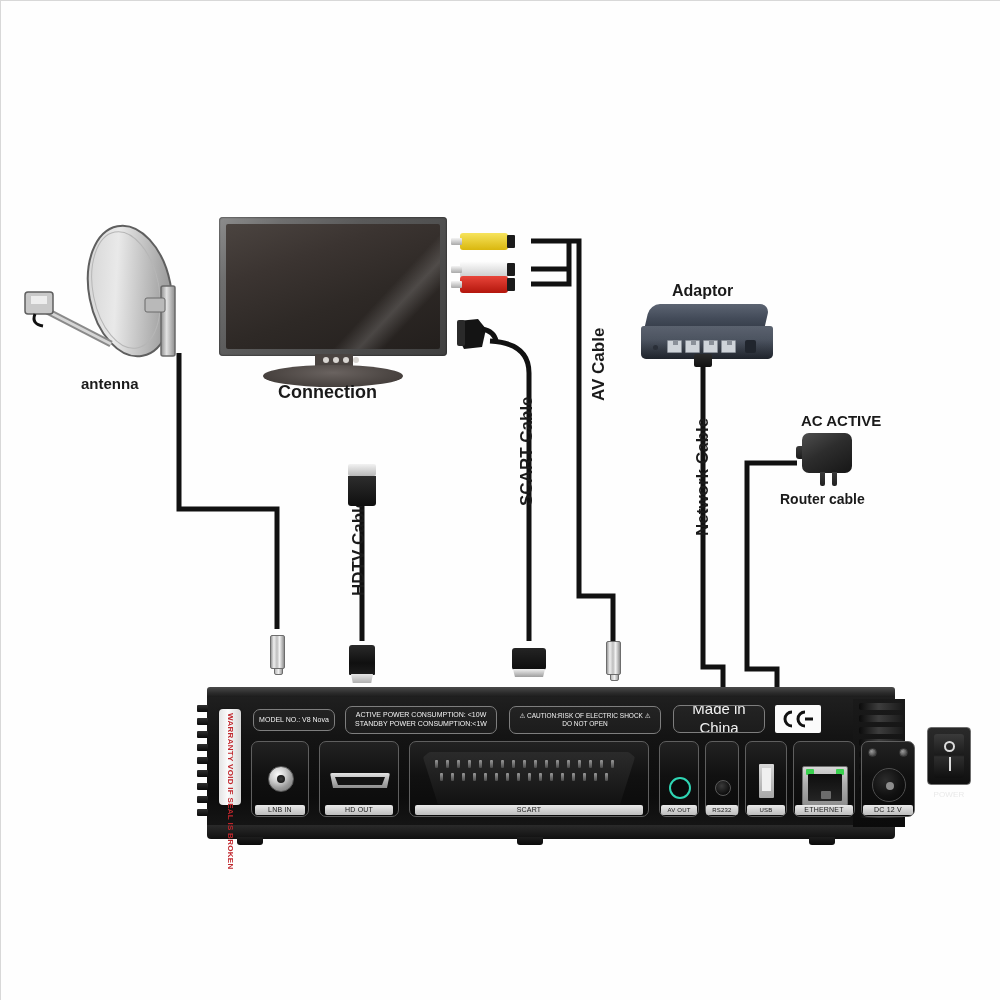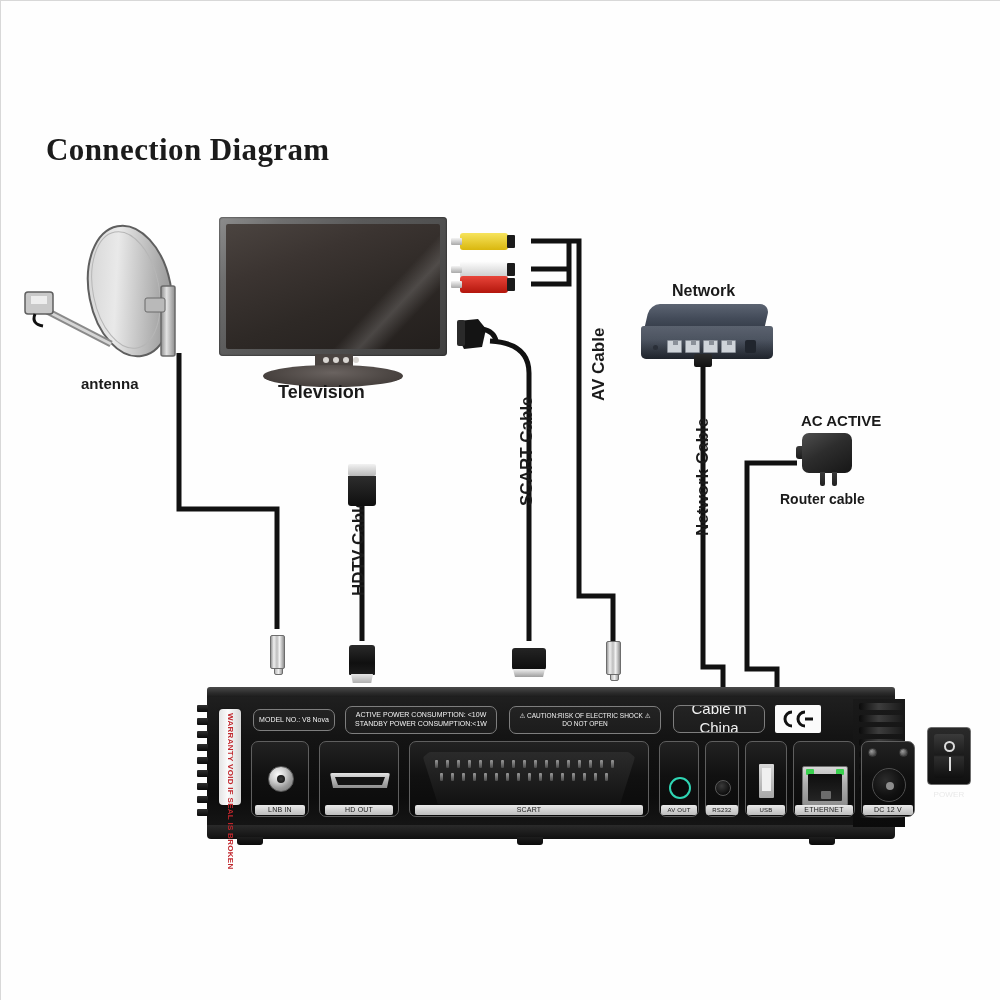--- a/index.html
+++ b/index.html
@@ -376,21 +376,20 @@
     position:absolute;
     background:#fbfbfb; border-radius:2px;
     display:flex; align-items:center; justify-content:center;
   }
 </style>
 </head>
 <body>
 
 <div id="stage">
 
-  <div class="abs lbl" id="title">Connection Diagram</div>
 
   <svg id="wires" class="abs" viewBox="0 0 1000 1000">
     <g fill="none" stroke="#111111" stroke-width="5" stroke-linecap="butt" stroke-linejoin="miter">
 
       <path d="M178,352 L178,508 L276,508 L276,628"></path>
 
       <path d="M361,505 L361,640"></path>
 
       <path d="M489,340 Q528,342 528,372 L528,640"></path>
 
@@ -442,21 +441,21 @@
         <div id="tv-glare"></div>
       </div>
     </div>
     <div id="tv-neck"></div>
     <div id="tv-base"></div>
     <div class="tv-led" style="left:104px;"></div>
     <div class="tv-led" style="left:114px;"></div>
     <div class="tv-led" style="left:124px;"></div>
     <div class="tv-led" style="left:134px;"></div>
   </div>
-  <div class="abs lbl" style="left:277px; top:381px; font-size:18px;">Television</div>
+  <div class="abs lbl" style="left:277px; top:381px; font-size:18px;">Connection</div>
 
   <div class="abs rca" style="left:459px; top:232px; background:linear-gradient(180deg,#f7e45d,#d9b70e);">
     <div class="tip"></div>
     <div class="band"></div>
   </div>
   <div class="abs rca" style="left:459px; top:260px; background:linear-gradient(180deg,#ffffff,#c9c9c9);">
     <div class="tip"></div>
     <div class="band"></div>
   </div>
   <div class="abs rca" style="left:459px; top:275px; background:linear-gradient(180deg,#e8453a,#b3160c);">
@@ -465,21 +464,21 @@
   </div>
 
   <div class="abs" style="left:455px; top:316px;">
     <svg width="44" height="36" viewBox="0 0 44 36">
       <path d="M2,4 L22,2 L30,12 L26,30 L8,32 L2,20 Z" fill="#141414"></path>
       <rect x="1" y="3" width="8" height="26" rx="2" fill="#2a2a2a"></rect>
       <path d="M26,12 q12,2 14,12" stroke="#111" stroke-width="5" fill="none"></path>
     </svg>
   </div>
 
-  <div class="abs lbl" style="left:671px; top:281px; font-size:16px;">Network</div>
+  <div class="abs lbl" style="left:671px; top:281px; font-size:16px;">Adaptor</div>
   <div class="abs" id="router">
     <div id="router-top"></div>
     <div id="router-body"></div>
     <div id="router-face"></div>
     <div class="abs" style="left:12px; top:41px; width:5px; height:5px; border-radius:50%; background:#2a2f38;"></div>
     <div class="rj" style="left:26px;"></div>
     <div class="rj" style="left:44px;"></div>
     <div class="rj" style="left:62px;"></div>
     <div class="rj" style="left:80px;"></div>
     <div class="abs" style="left:104px; top:36px; width:11px; height:13px; background:#20252d; border-radius:2px;"></div>
@@ -555,21 +554,21 @@
       <div>ACTIVE POWER CONSUMPTION: &lt;10W</div>
       <div>STANDBY POWER CONSUMPTION:&lt;1W</div>
     </div>
 
     <div class="infobox" style="left:312px; top:19px; width:152px; height:28px; font-size:6.5px;">
       <div>⚠ CAUTION:RISK OF ELECTRIC SHOCK ⚠</div>
       <div>DO NOT OPEN</div>
     </div>
 
     <div class="infobox" style="left:476px; top:18px; width:92px; height:28px; font-size:15px; font-weight:400;">
-      <div>Cable in China</div>
+      <div>Made in China</div>
     </div>
 
     <div id="cemark" style="left:578px; top:18px; width:46px; height:28px;">
       <svg width="40" height="20" viewBox="0 0 40 20">
         <path d="M14,3 a7,7 0 1,0 0,14" fill="none" stroke="#111" stroke-width="3"></path>
         <path d="M27,3 a7,7 0 1,0 0,14" fill="none" stroke="#111" stroke-width="3"></path>
         <rect x="27" y="8.5" width="8" height="3" fill="#111"></rect>
       </svg>
     </div>
 

